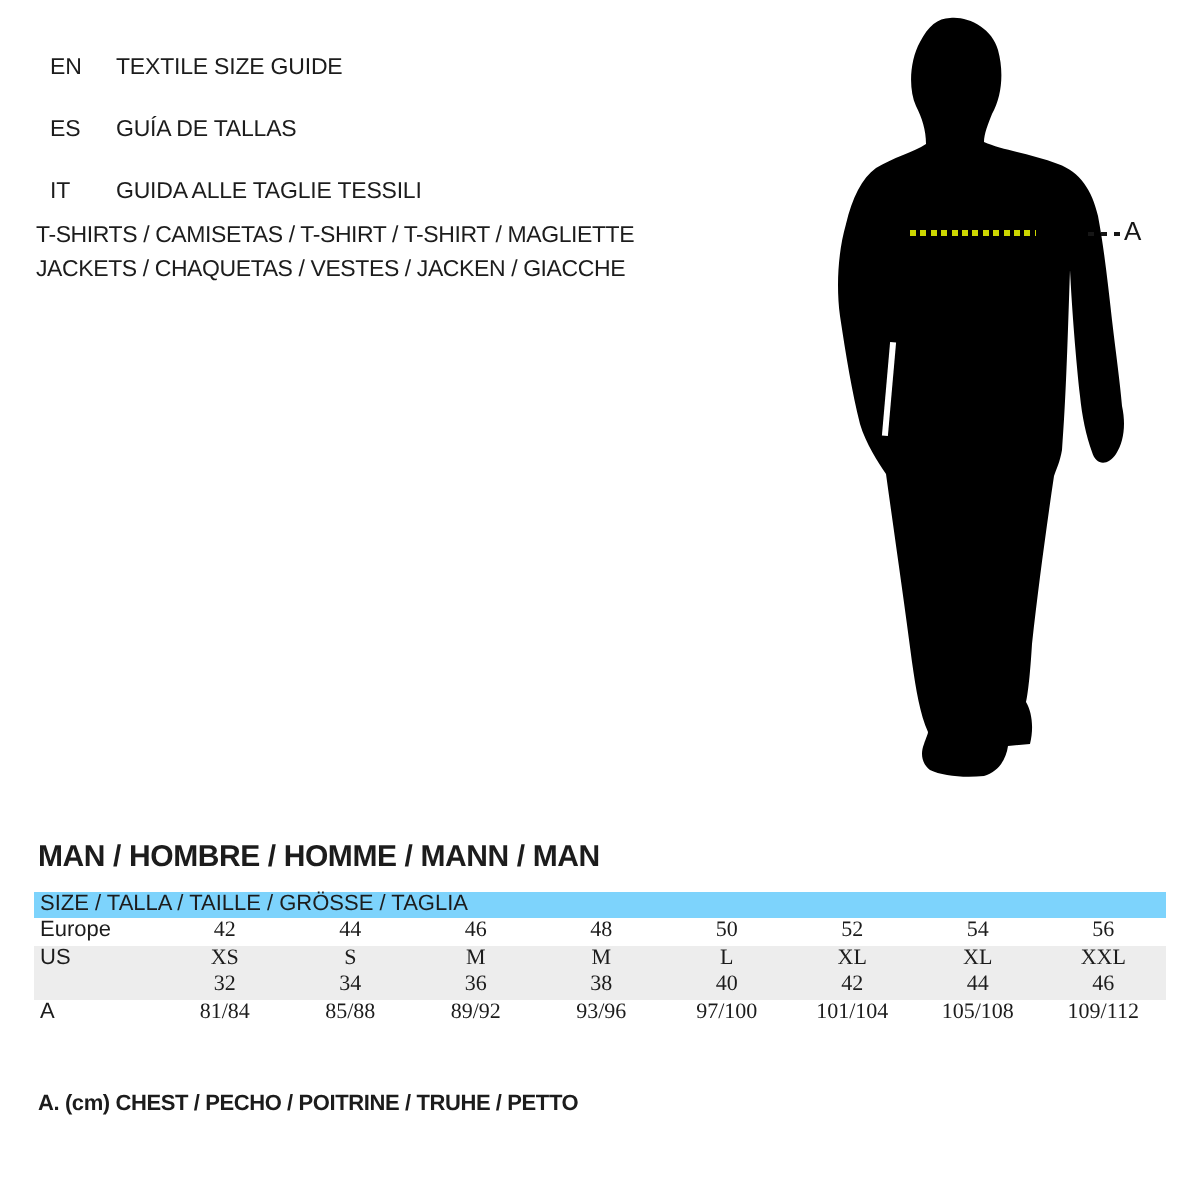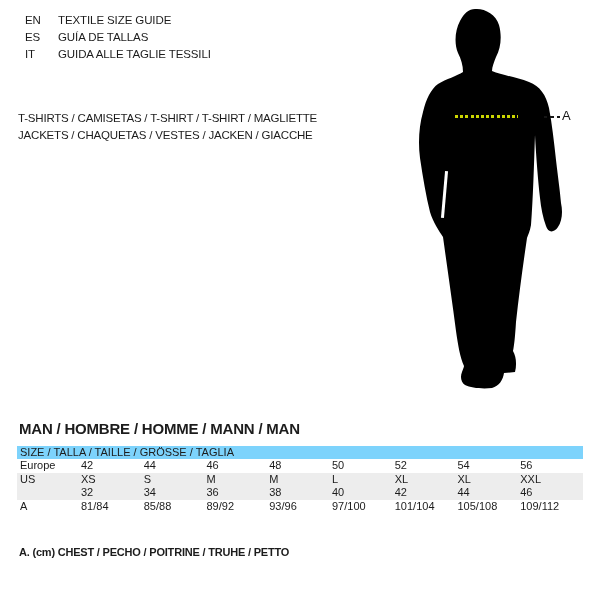--- a/index.html
+++ b/index.html
@@ -3,42 +3,42 @@
 <meta charset="utf-8">
 <style>
   html,body{margin:0;padding:0;}
   body{
     width:600px;height:600px;position:relative;background:#ffffff;
     font-family:"Liberation Sans","DejaVu Sans",sans-serif;
     color:#1c1c1c;-webkit-font-smoothing:antialiased;overflow:hidden;
   }
   
   .lang-list{position:absolute;left:25px;top:12px;font-size:11.5px;line-height:17px;letter-spacing:-0.1px;}
-  .lang-row{display:flex;}
+  .lang-row{display:flex;margin-top:14px;}
   .lang-code{width:33px;flex:0 0 33px;}
   
   .cat-lines{position:absolute;left:18px;top:110px;font-size:11.5px;line-height:17px;font-weight:normal;letter-spacing:-0.2px;}
   
   .figure-wrap{position:absolute;left:400px;top:0;width:200px;height:400px;}
   .figure-wrap svg{position:absolute;left:0;top:0;}
   .hand-gap{position:absolute;left:43px;top:171px;width:3px;height:47px;background:#ffffff;transform:rotate(5deg);}
   .chest-dash{position:absolute;left:55px;top:115px;width:63px;height:3px;
     background:repeating-linear-gradient(to right,#ccd600 0 3px,rgba(0,0,0,0) 3px 5.2px);}
   .ext-dash{position:absolute;left:144px;top:116px;width:16px;height:2px;
     background:repeating-linear-gradient(to right,#161616 0 3.2px,rgba(0,0,0,0) 3.2px 6.4px);}
   .measure-label{position:absolute;left:162px;top:108px;font-size:13px;color:#161616;}
   
   .section-title{position:absolute;left:19px;top:420px;font-size:15px;font-weight:bold;letter-spacing:-0.2px;}
   
   .size-table{position:absolute;left:17px;top:446px;width:566px;font-size:11px;}
   .t-row{display:grid;grid-template-columns:64px repeat(8,1fr);align-items:center;}
   .t-header{background:#7dd3fc;height:13px;line-height:13px;display:block;padding-left:3px;}
   .t-row{height:13.5px;line-height:13.5px;}
   .t-row .lbl{text-align:left;padding-left:3px;}
-  .t-row .val{text-align:left;}
+  .t-row .val{text-align:center;font-family:Liberation Serif, serif;}
   .row-gray{background:#ededed;}
   
   .footnote{position:absolute;left:19px;top:546px;font-size:11px;font-weight:bold;letter-spacing:-0.2px;}
 </style>
 </head>
 <body>
 
 <div class="lang-list">
   <div class="lang-row">
     <span class="lang-code">EN</span>

